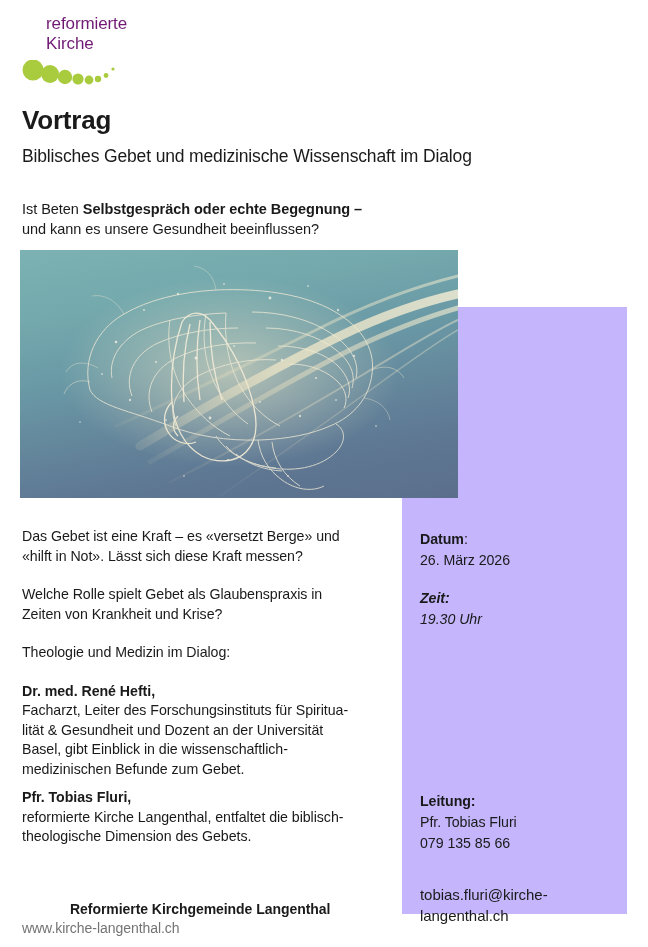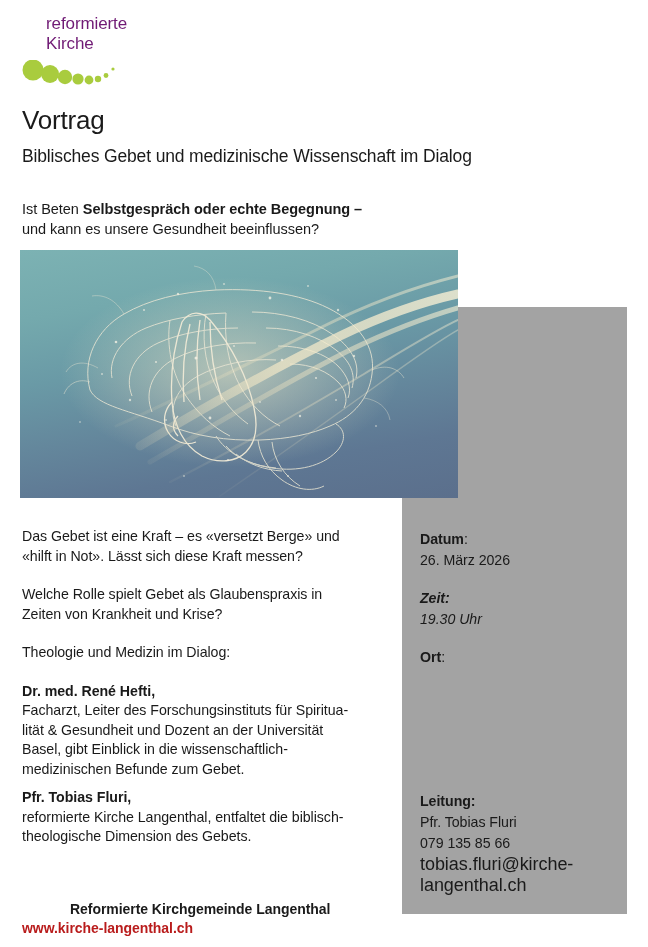--- a/index.html
+++ b/index.html
@@ -17,21 +17,21 @@
     -webkit-font-smoothing: antialiased;
   }
 
   
   #info-panel {
     position: absolute;
     left: 402px;
     top: 307px;
     width: 225px;
     height: 607px;
-    background: #a3a3a3;
+    background: #c4b5fd;
     z-index: 1;
   }
 
   
   #logo {
     position: absolute;
     left: 20px;
     top: 10px;
     width: 180px;
     height: 75px;
@@ -54,21 +54,21 @@
     width: 110px;
     height: 28px;
   }
 
   
   #page-title {
     position: absolute;
     left: 22px;
     top: 105px;
     font-size: 26px;
-    font-weight: normal;
+    font-weight: bold;
     letter-spacing: -0.2px;
     z-index: 3;
   }
   #page-subtitle {
     position: absolute;
     left: 22px;
     top: 146px;
     font-size: 17.5px;
     letter-spacing: -0.15px;
     z-index: 3;
@@ -123,58 +123,57 @@
   #footer {
     position: absolute;
     left: 22px;
     top: 900px;
     z-index: 3;
     font-size: 14px;
     line-height: 19px;
     letter-spacing: -0.05px;
   }
   #footer-org { font-weight: bold; margin-left: 48px; }
-  #footer-url { color: #b91c1c; font-weight: bold; }
+  #footer-url { color: #737373; }
 
   
   .info-block {
     position: absolute;
     left: 18px;
     width: 205px;
     font-size: 14.2px;
     line-height: 21px;
     letter-spacing: -0.05px;
     color: #1a1a1a;
   }
   .info-label { font-weight: bold; }
   .info-label .plain { font-weight: normal; }
   #info-datum   { top: 222px; }
   #info-zeit    { top: 281px; font-style: italic; }
   #info-ort     { top: 340px; }
   #info-leitung { top: 484px; }
   #info-leitung .line { display: block; }
-  #info-email { font-size: 18px; }
+  #info-email { font-size: 15px; margin-top: 30px; }
 </style>
 </head>
 <body>
 
 <div id="info-panel">
 
   <div class="info-block" id="info-datum">
     <div class="info-label"><span>Datum</span><span class="plain">:</span></div>
     <div>26. März 2026</div>
   </div>
 
   <div class="info-block" id="info-zeit">
     <div class="info-label">Zeit:</div>
     <div>19.30 Uhr</div>
   </div>
 
   <div class="info-block" id="info-ort">
-    <div class="info-label"><span>Ort</span><span class="plain">:</span></div>
   </div>
 
   <div class="info-block" id="info-leitung">
     <div class="info-label line">Leitung:</div>
     <div class="line">Pfr. Tobias Fluri</div>
     <div class="line">079 135 85 66</div>
     <div class="line" id="info-email">tobias.fluri@kirche-langenthal.ch</div>
   </div>
 
 </div>

